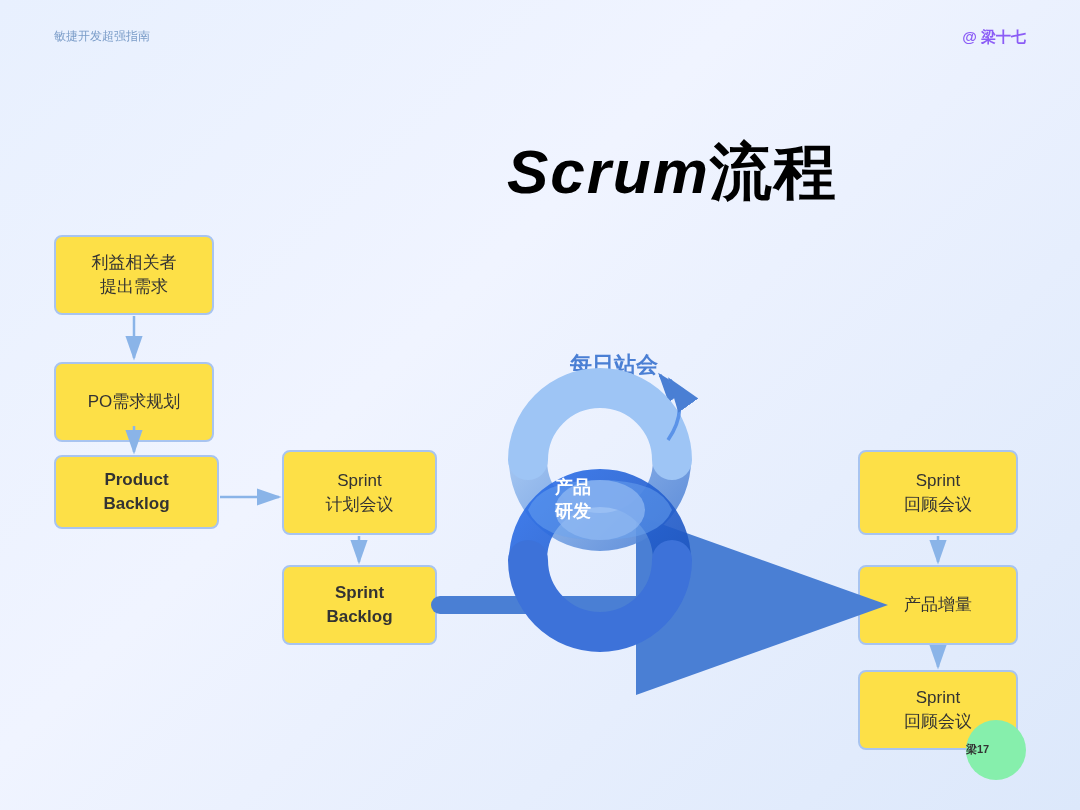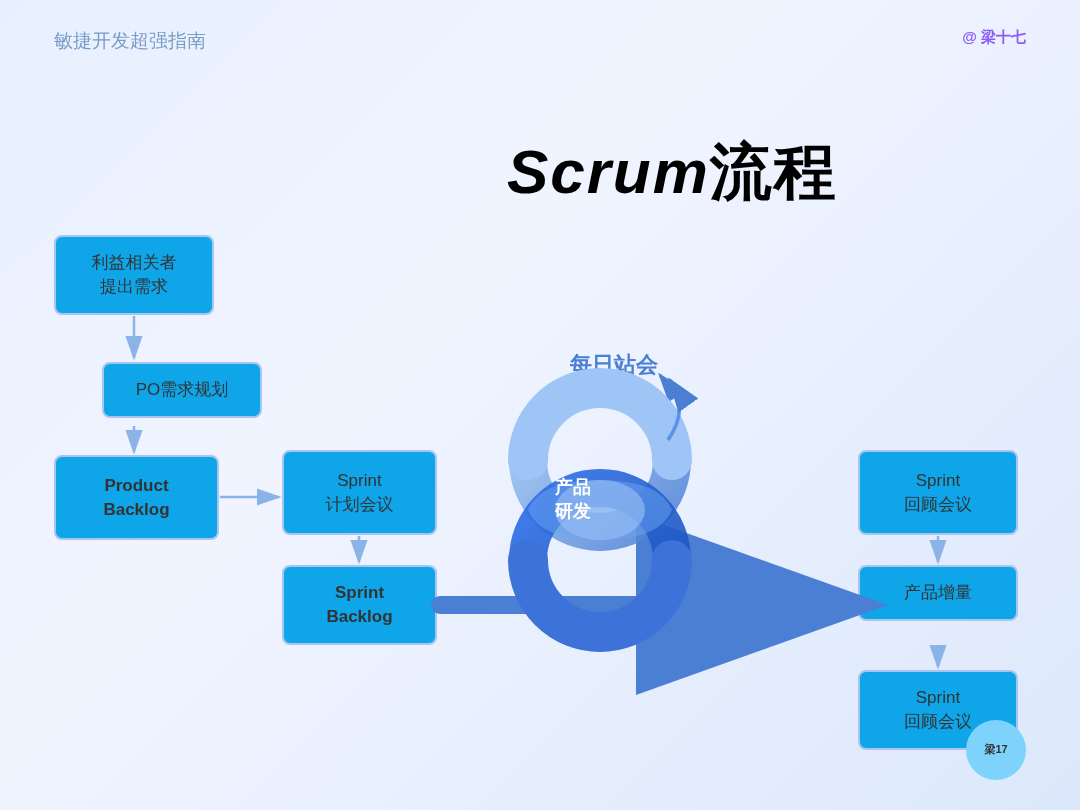--- a/index.html
+++ b/index.html
@@ -10,21 +10,21 @@
       background: linear-gradient(135deg, #e8f0fe 0%, #f0f4ff 40%, #dce8fb 100%);
       font-family: 'PingFang SC', 'Microsoft YaHei', sans-serif;
       overflow: hidden;
       position: relative;
     }
 
     .header-left {
       position: absolute;
       top: 28px;
       left: 54px;
-      font-size: 19px;
+      font-size: 12px;
       color: #7a9cc8;
       font-weight: 400;
     }
 
     .header-right {
       position: absolute;
       top: 28px;
       right: 54px;
       font-size: 15px;
       color: #8b5cf6;
@@ -38,21 +38,21 @@
       transform: translateX(-10%);
       font-size: 62px;
       font-weight: 900;
       color: #000000;
       letter-spacing: 2px;
     }
 
     
     .box {
       position: absolute;
-      background: #0ea5e9;
+      background: #fde047;
       border: 2px solid #a8c4f0;
       border-radius: 8px;
       display: flex;
       align-items: center;
       justify-content: center;
       text-align: center;
       font-size: 18px;
       color: #333;
       line-height: 1.4;
     }
@@ -88,48 +88,47 @@
       z-index: 10;
     }
 
     .watermark {
       position: absolute;
       bottom: 30px;
       right: 54px;
       width: 60px;
       height: 60px;
       border-radius: 50%;
-      background: #7dd3fc;
+      background: #86efac;
       display: flex;
       align-items: center;
-      justify-content: center;
       font-size: 11px;
       color: #333;
       font-weight: 600;
       text-align: center;
       line-height: 1.2;
     }
   </style>
 </head>
 <body>
 
 <div class="header-left">敏捷开发超强指南</div>
 <div class="header-right">@ 梁十七</div>
 
 <div class="main-title">
   <span style="font-style:italic;">Scrum</span><span>流程</span>
 </div>
 
 <div class="box" style="top:235px;left:54px;width:160px;height:80px;font-size:17px;">利益相关者<br>提出需求</div>
-<div class="box" style="top:362px;left:54px;width:160px;height:56px;font-size:17px;margin-left:48px;">PO需求规划</div>
-<div class="box" style="top:455px;left:54px;width:165px;height:85px;font-size:17px;font-weight:600;">Product<br>Backlog</div>
+<div class="box" style="top:362px;left:54px;width:160px;height:80px;font-size:17px;">PO需求规划</div>
+<div class="box" style="top:455px;left:54px;width:165px;height:74px;font-size:17px;font-weight:600;">Product<br>Backlog</div>
 <div class="box" style="top:450px;left:282px;width:155px;height:85px;font-size:17px;">Sprint<br>计划会议</div>
 <div class="box" style="top:565px;left:282px;width:155px;height:80px;font-size:17px;font-weight:600;">Sprint<br>Backlog</div>
 <div class="box" style="top:450px;left:858px;width:160px;height:85px;font-size:17px;">Sprint<br>回顾会议</div>
-<div class="box" style="top:565px;left:858px;width:160px;height:56px;font-size:17px;">产品增量</div>
+<div class="box" style="top:565px;left:858px;width:160px;height:80px;font-size:17px;">产品增量</div>
 <div class="box" style="top:670px;left:858px;width:160px;height:80px;font-size:17px;">Sprint<br>回顾会议</div>
 
 <div class="daily-standup-label">每日站会</div>
 
 <div class="product-dev-label">产品<br>研发</div>
 
 <svg class="arrows-svg" viewBox="0 0 1080 810">
   <defs>
     <marker id="arrowhead" markerWidth="10" markerHeight="7" refX="9" refY="3.5" orient="auto">
       <polygon points="0 0, 10 3.5, 0 7" fill="#8ab4e8"></polygon>

